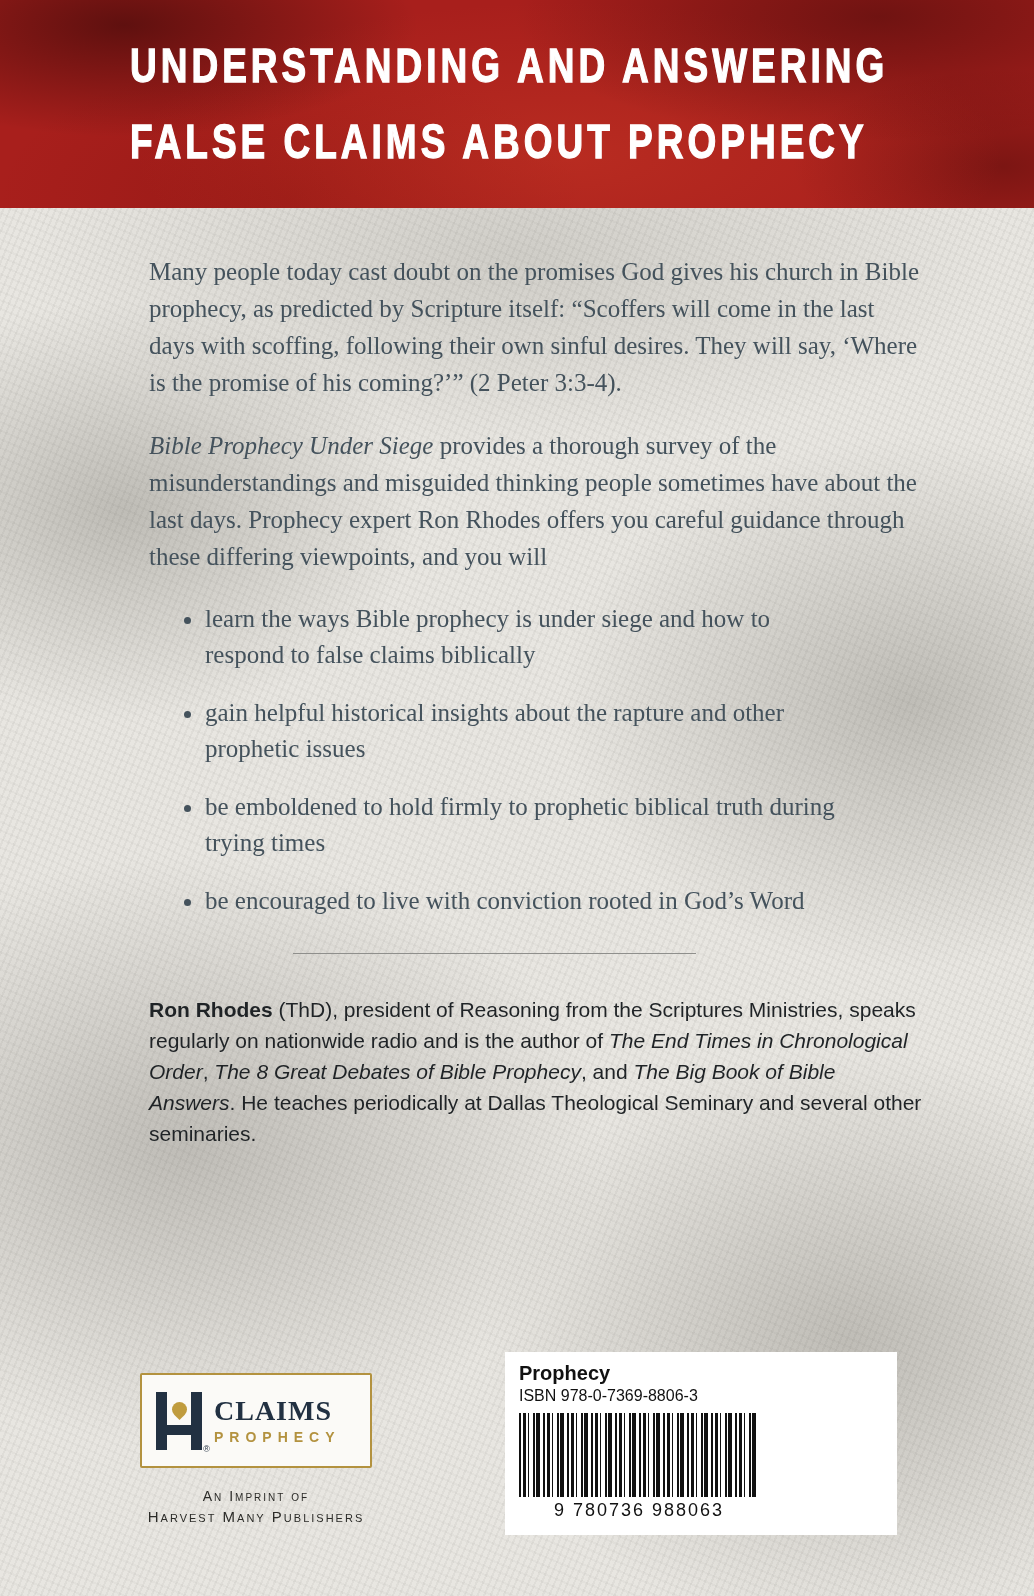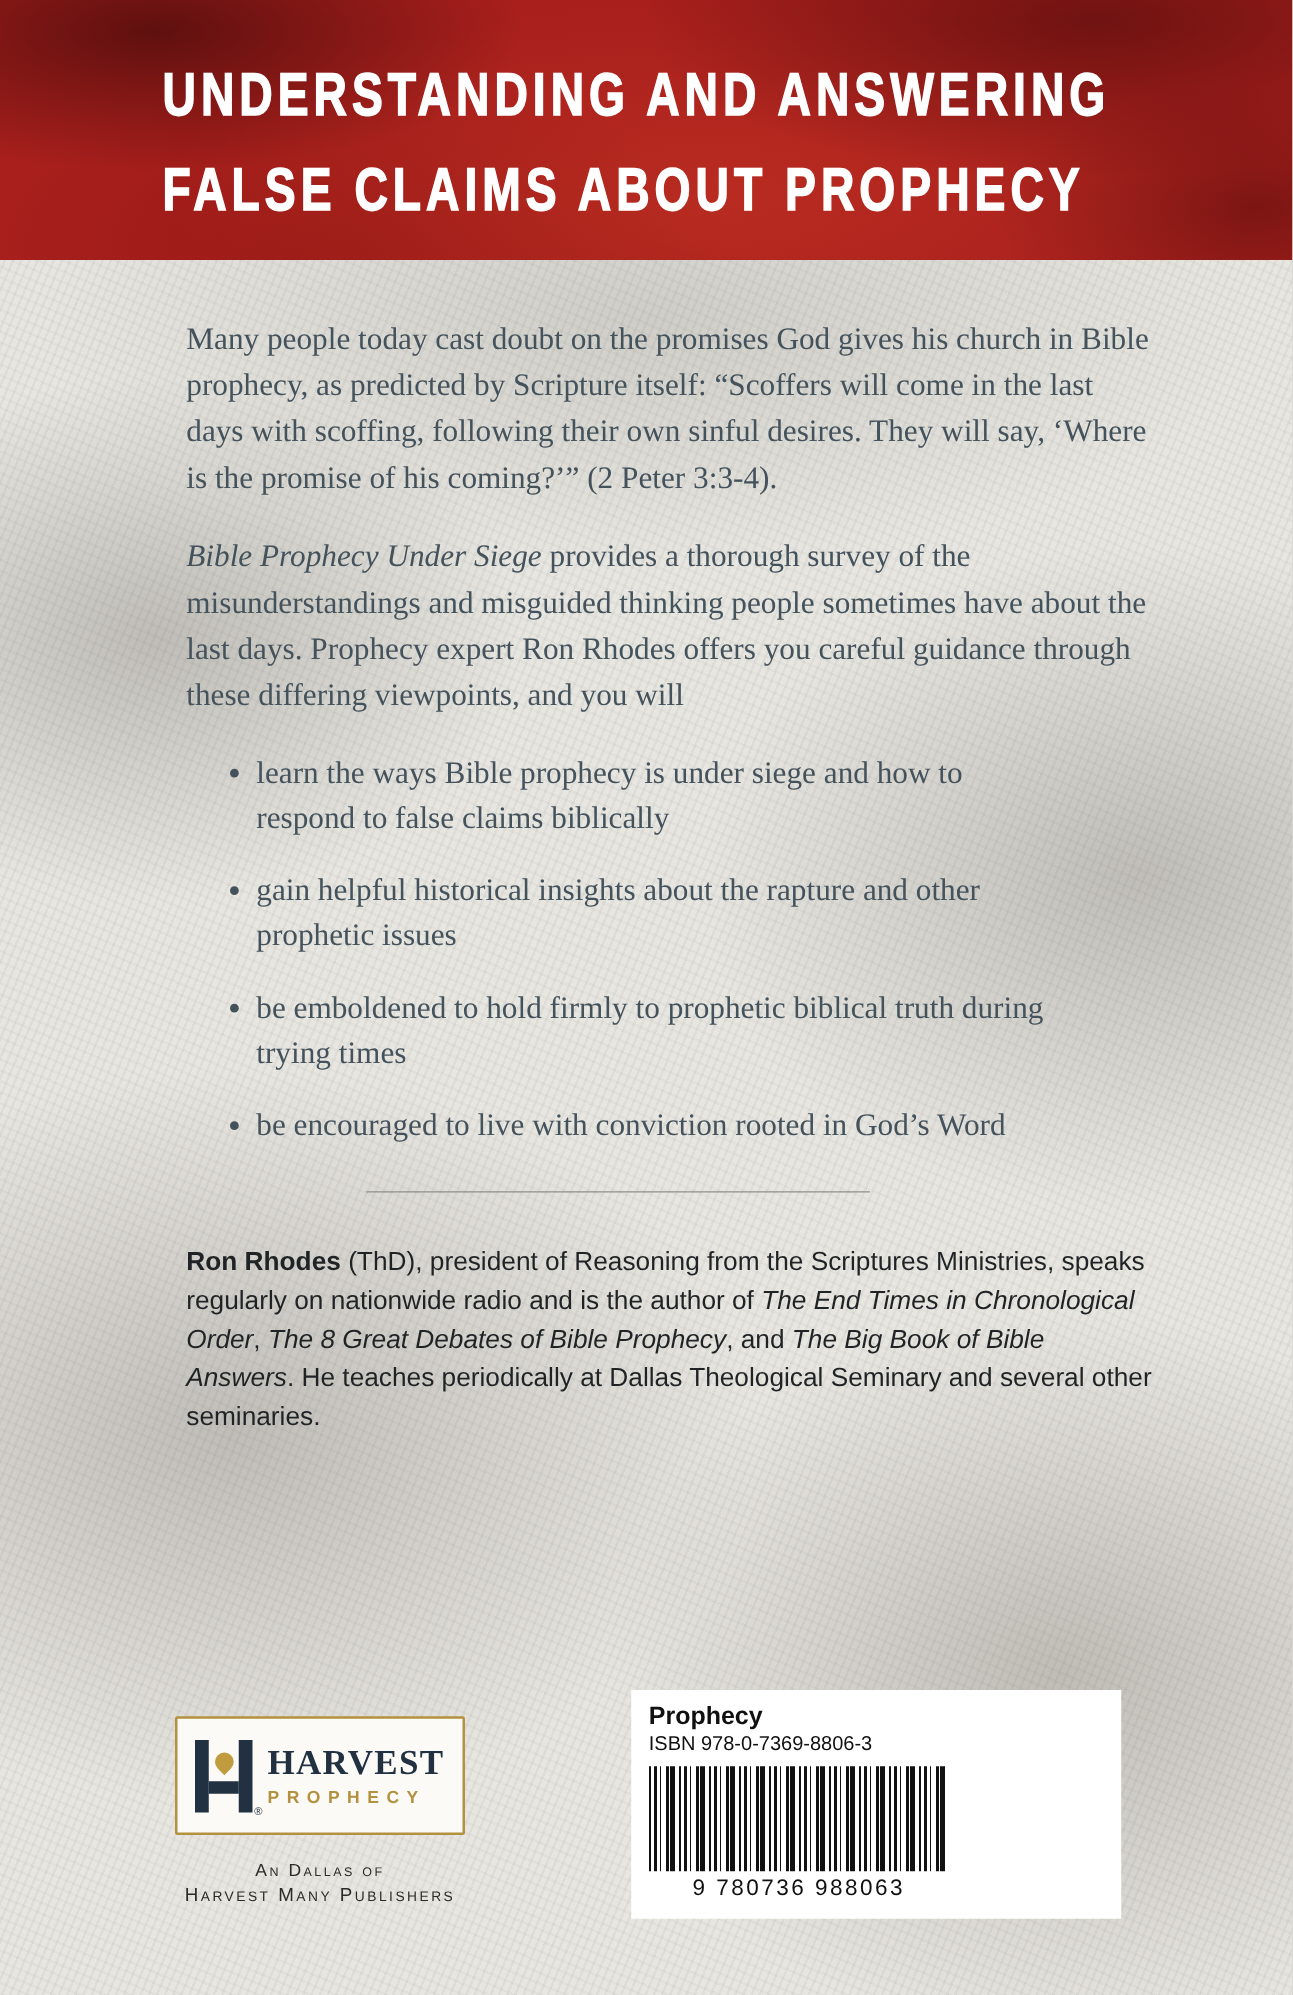--- a/index.html
+++ b/index.html
@@ -20,21 +20,21 @@
   }
   .hatch {
     position: absolute; inset: 0; z-index: 0; pointer-events: none;
     background:
       repeating-linear-gradient(113deg, rgba(80,78,72,0.06) 0 2px, transparent 2px 6px),
       repeating-linear-gradient(23deg, rgba(80,78,72,0.04) 0 2px, transparent 2px 8px);
   }
   
   .banner {
     position: absolute; left: 0; top: 0; width: 100%; height: 208px; z-index: 2;
-    padding-top: 38px; box-sizing: border-box;
+    padding-top: 28px; box-sizing: border-box;
     background:
       radial-gradient(420px 160px at 12% 12%, rgba(35,4,4,0.55), transparent 70%),
       radial-gradient(520px 180px at 85% 8%, rgba(55,7,7,0.50), transparent 70%),
       radial-gradient(620px 220px at 55% 75%, rgba(208,62,40,0.40), transparent 70%),
       radial-gradient(420px 200px at 28% 95%, rgba(140,22,18,0.55), transparent 70%),
       radial-gradient(300px 140px at 97% 80%, rgba(70,10,8,0.45), transparent 70%),
       #a81f1c;
   }
   .banner-line {
     padding-left: 130px;
@@ -185,27 +185,27 @@
 
   <div class="logo-box">
     <div class="h-mark">
       <div class="h-bar left"></div>
       <div class="h-bar right"></div>
       <div class="h-cross"></div>
       <div class="h-flame"></div>
       <span class="h-reg">®</span>
     </div>
     <div class="logo-text">
-      <div class="logo-harvest">HARVEST</div>
+      <div class="logo-harvest">CLAIMS</div>
       <div class="logo-prophecy">PROPHECY</div>
     </div>
   </div>
 
   <div class="imprint">
-    <div class="imprint-l1">An Dallas of</div>
+    <div class="imprint-l1">An Imprint of</div>
     <div class="imprint-l2">Harvest Many Publishers</div>
   </div>
 
   <div class="barcode-box">
     <div class="bc-category">Prophecy</div>
     <div class="bc-isbn">ISBN 978-0-7369-8806-3</div>
     <div class="bc-row">
       <div class="bc-main">
         <div class="bars main-bars"></div>
         <div class="bc-ean">9 780736 988063</div>

